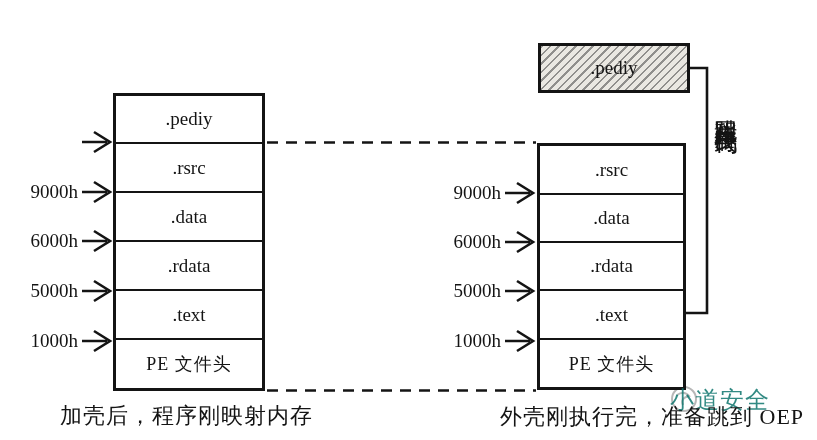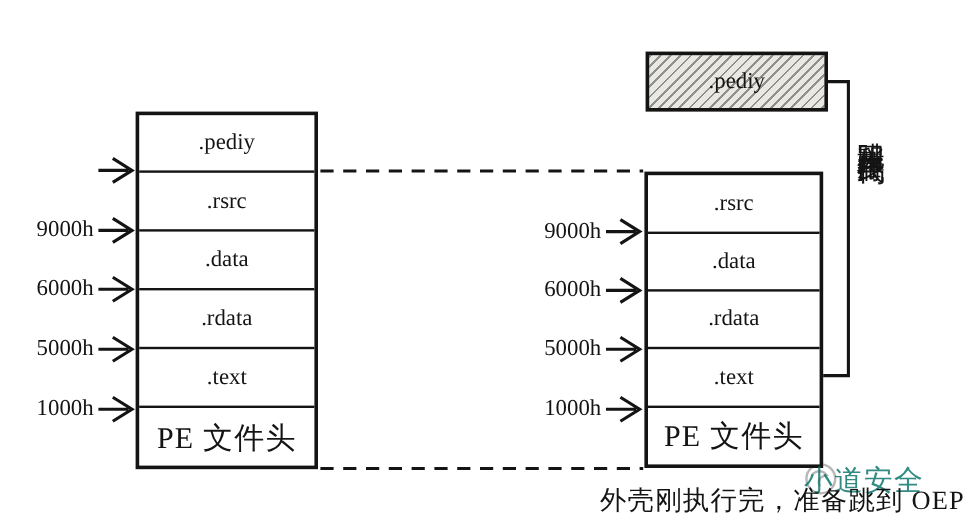--- a/index.html
+++ b/index.html
@@ -11,21 +11,21 @@
   
   .stack{
     position:absolute;border:3px solid #141414;background:#fff;
     display:flex;flex-direction:column;box-sizing:border-box;
   }
   .stack .cell{
     display:flex;align-items:center;justify-content:center;
     font-size:19px;box-sizing:border-box;
   }
   .stack .cell + .cell{border-top:2.5px solid #141414;}
-  .stack .cjk{font-size:25px;letter-spacing:1px;}
+  .stack .cjk{font-size:18px;letter-spacing:1px;}
   #left-stack{left:113px;top:93px;width:152px;height:298px;}
   #left-stack .cell:nth-child(1){height:46px;}
   #left-stack .cell:nth-child(2){height:49px;}
   #left-stack .cell:nth-child(3){height:49px;}
   #left-stack .cell:nth-child(4){height:49px;}
   #left-stack .cell:nth-child(5){height:49px;}
   #left-stack .cell:nth-child(6){height:50px;}
   #right-stack{left:537px;top:143px;width:149px;height:247px;}
   #right-stack .cell:nth-child(1){height:47px;}
   #right-stack .cell:nth-child(2){height:48px;}
@@ -129,19 +129,20 @@
   <div class="addr" style="left:0;top:192px;">9000h</div>
   <div class="addr" style="left:0;top:241px;">6000h</div>
   <div class="addr" style="left:0;top:291px;">5000h</div>
   <div class="addr" style="left:0;top:341px;">1000h</div>
 
   <div class="addr" style="left:423px;top:193px;">9000h</div>
   <div class="addr" style="left:423px;top:242px;">6000h</div>
   <div class="addr" style="left:423px;top:291px;">5000h</div>
   <div class="addr" style="left:423px;top:341px;">1000h</div>
 
+  <div class="abs caption" id="caption-left">加壳后，程序刚映射内存</div>
   <div class="abs caption" id="caption-right">外壳刚执行完，准备跳到 OEP</div>
 
   <div class="abs" id="watermark">
     <span class="wm-text">小道安全</span>
   </div>
 
 </div>
 
 </body></html>

